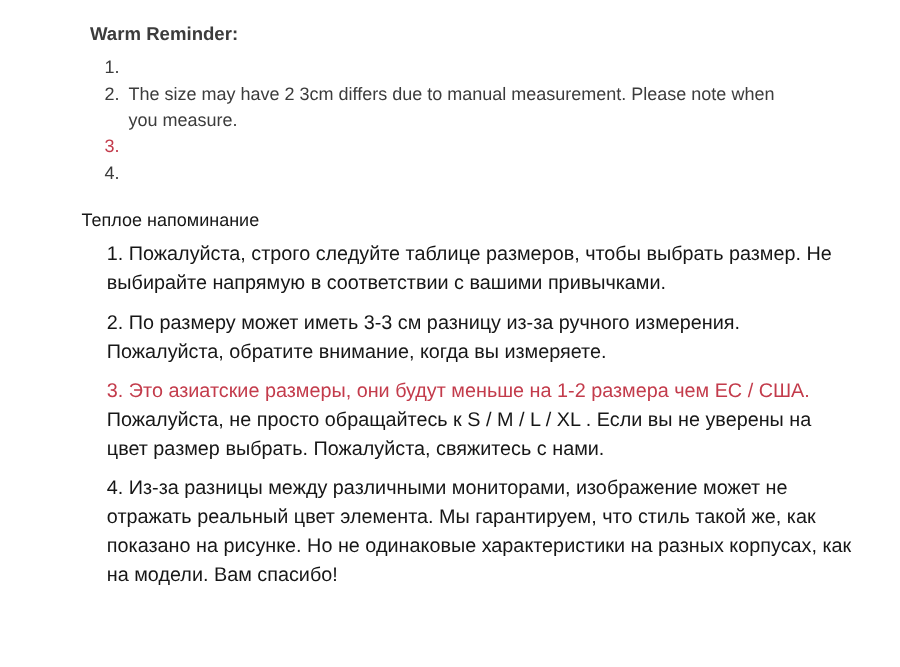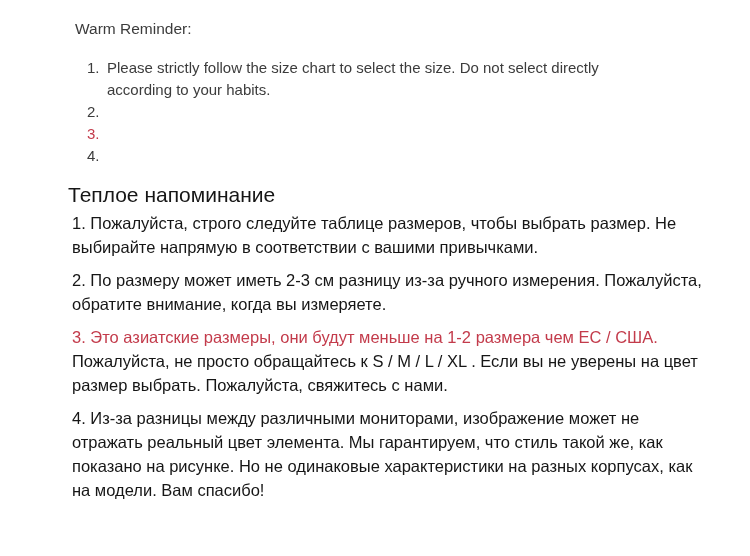--- a/index.html
+++ b/index.html
@@ -18,22 +18,22 @@
   }
   
   .en-block {
     padding: 18px 60px 0 75px;
     color: #3c3c3c;
     font-size: 15px;
     line-height: 22px;
   }
   .en-title {
     font-size: 15.5px;
-    font-weight: normal;
-    margin: 0 0 17px 0;
+    font-weight: bold;
+    margin: 0 0 6px 0;
   }
   .en-item {
     display: flex;
     align-items: flex-start;
     margin: 0 0 0 12px;
   }
   .en-num {
     flex: 0 0 20px;
     width: 20px;
   }
@@ -42,66 +42,66 @@
     max-width: 540px;
   }
   
   .ru-block {
     padding: 16px 40px 0 68px;
     color: #161616;
     font-size: 16.5px;
     line-height: 24px;
   }
   .ru-title {
-    font-size: 21px;
+    font-size: 15px;
     font-weight: normal;
     margin: 0 0 4px 0;
   }
   .ru-item {
-    margin: 0 0 9px 4px;
+    margin: 0 0 9px 21px;
     max-width: 630px;
   }
   .red {
     color: #c33b4b;
   }
   .block {
     display: block;
   }
 </style>
 </head>
 <body>
 
 <div class="page">
 
   <section class="en-block">
     <h1 class="en-title">Warm Reminder:</h1>
 
     <div class="en-item">
       <span class="en-num">1.</span>
-      <span class="en-txt">Please strictly follow the size chart to select the size. Do not select directly according to your habits.</span>
     </div>
 
     <div class="en-item">
       <span class="en-num">2.</span>
+      <span class="en-txt">The size may have 2 3cm differs due to manual measurement. Please note when you measure.</span>
     </div>
 
     <div class="en-item">
       <span class="en-num red">3.</span>
     </div>
 
     <div class="en-item">
       <span class="en-num">4.</span>
     </div>
   </section>
 
   <section class="ru-block">
     <h2 class="ru-title">Теплое напоминание</h2>
 
     <p class="ru-item">1. Пожалуйста, строго следуйте таблице размеров, чтобы выбрать размер. Не выбирайте напрямую в соответствии с вашими привычками.</p>
 
-    <p class="ru-item">2. По размеру может иметь 2-3 см разницу из-за ручного измерения. Пожалуйста, обратите внимание, когда вы измеряете.</p>
+    <p class="ru-item">2. По размеру может иметь 3-3 см разницу из-за ручного измерения. Пожалуйста, обратите внимание, когда вы измеряете.</p>
 
     <p class="ru-item"><span class="red block">3. Это азиатские размеры, они будут меньше на 1-2 размера чем ЕС / США.</span><span>Пожалуйста, не просто обращайтесь к S / M / L / XL . Если вы не уверены на цвет размер выбрать. Пожалуйста, свяжитесь с нами.</span></p>
 
     <p class="ru-item">4. Из-за разницы между различными мониторами, изображение может не отражать реальный цвет элемента. Мы гарантируем, что стиль такой же, как показано на рисунке. Но не одинаковые характеристики на разных корпусах, как на модели. Вам спасибо!</p>
   </section>
 
 </div>
 
 </body></html>

